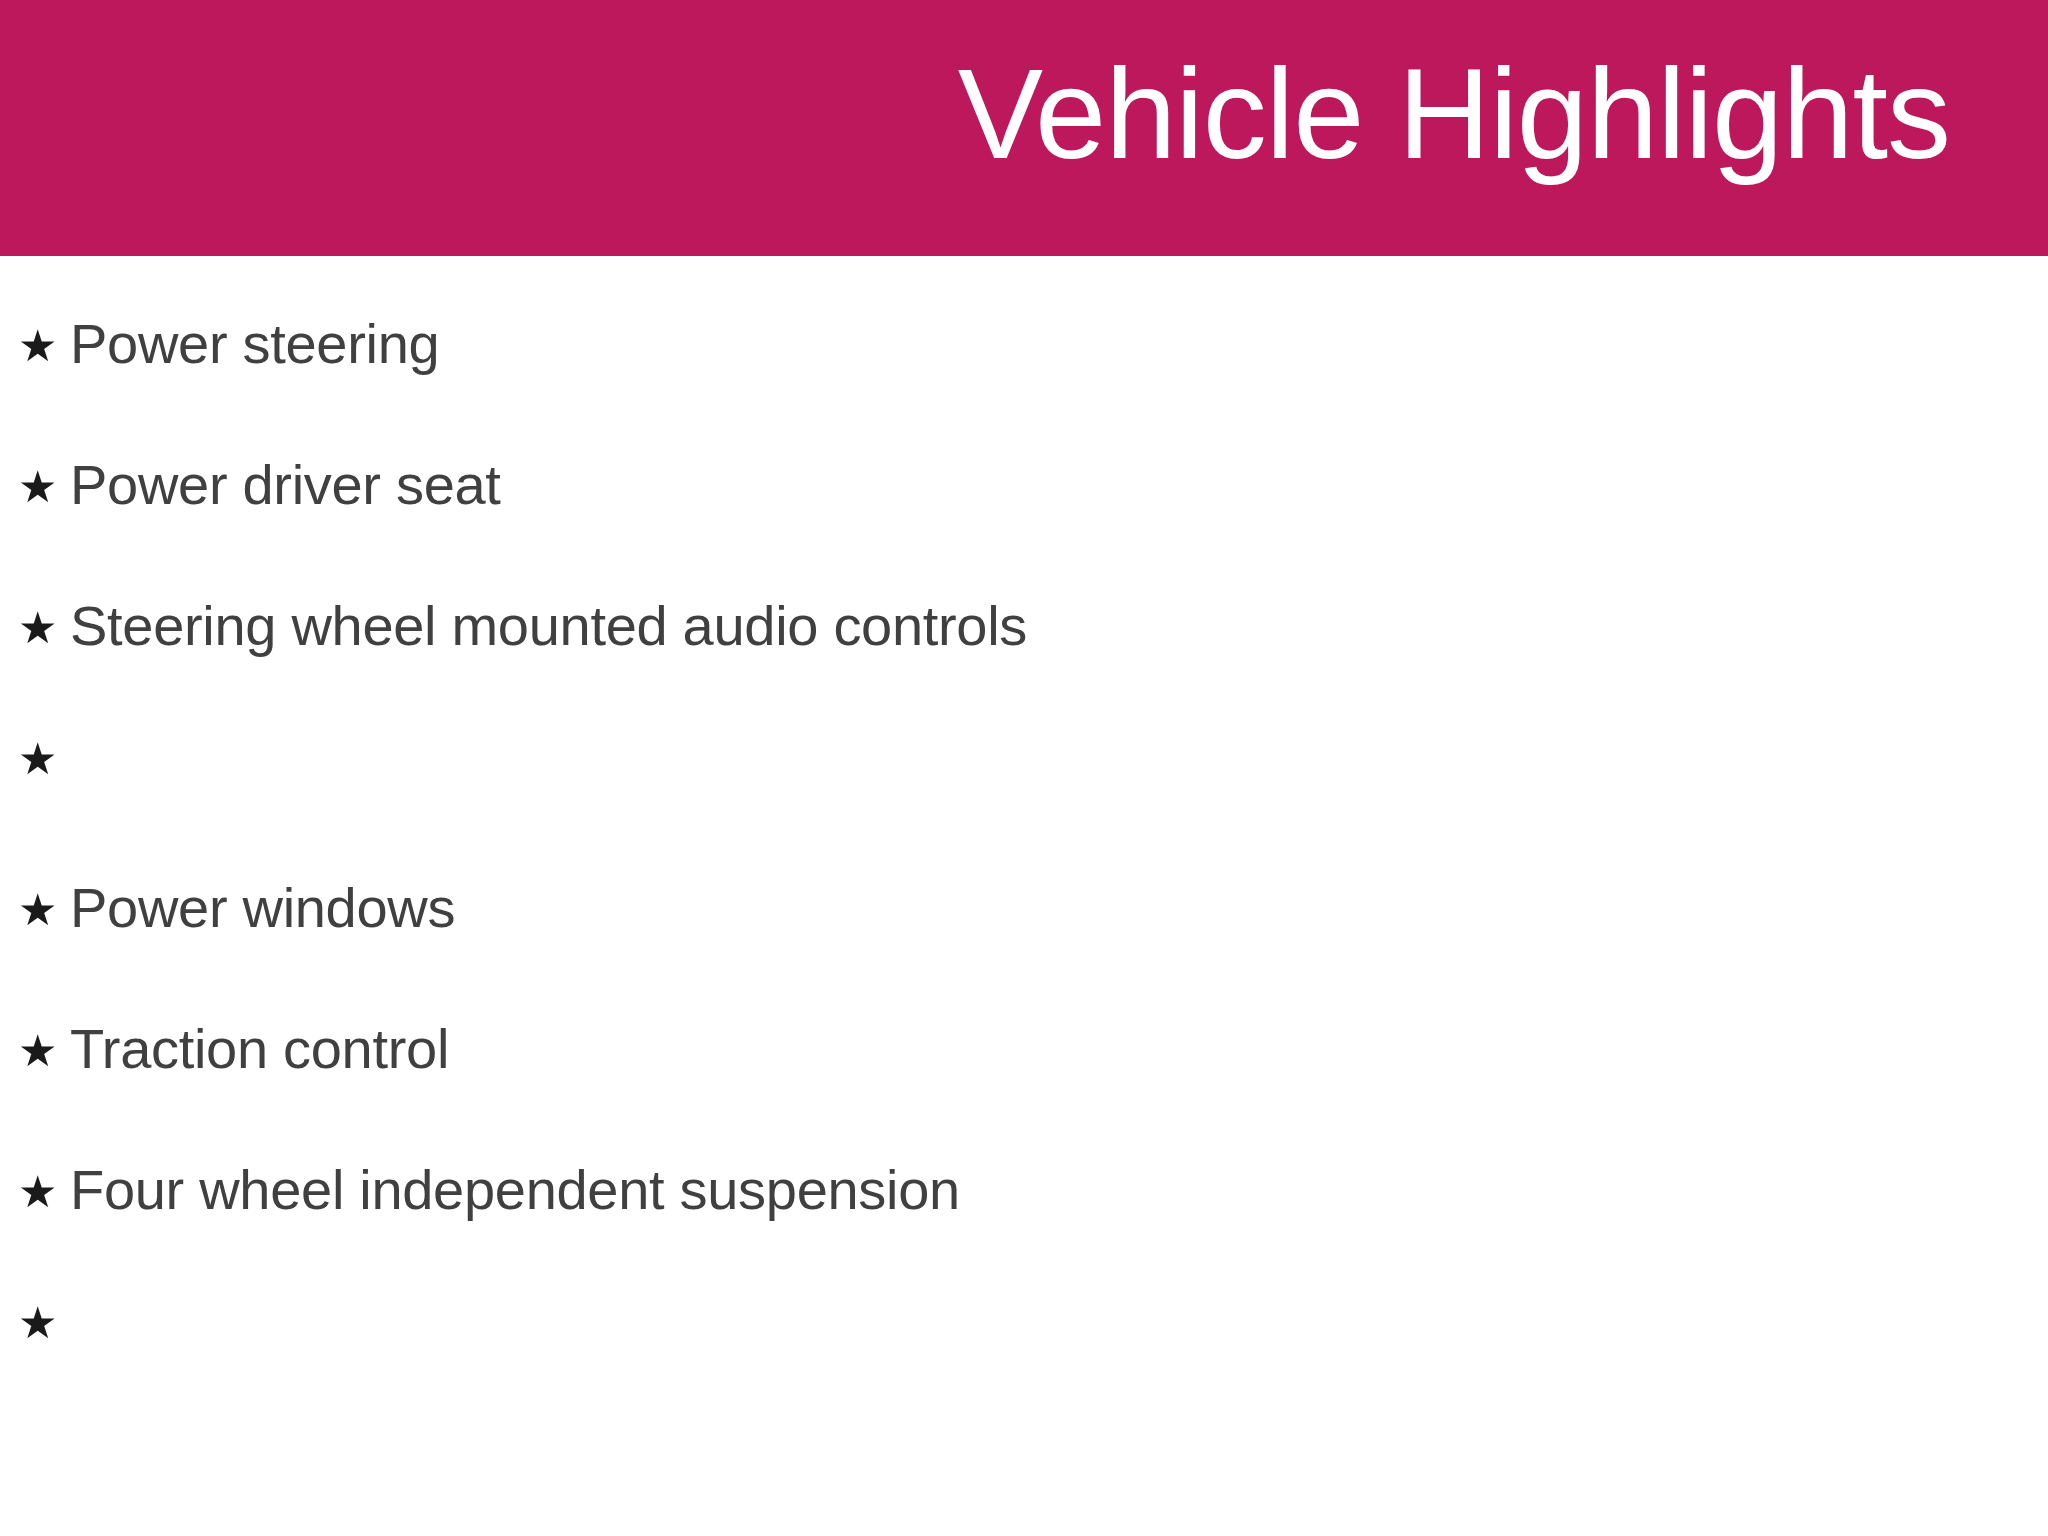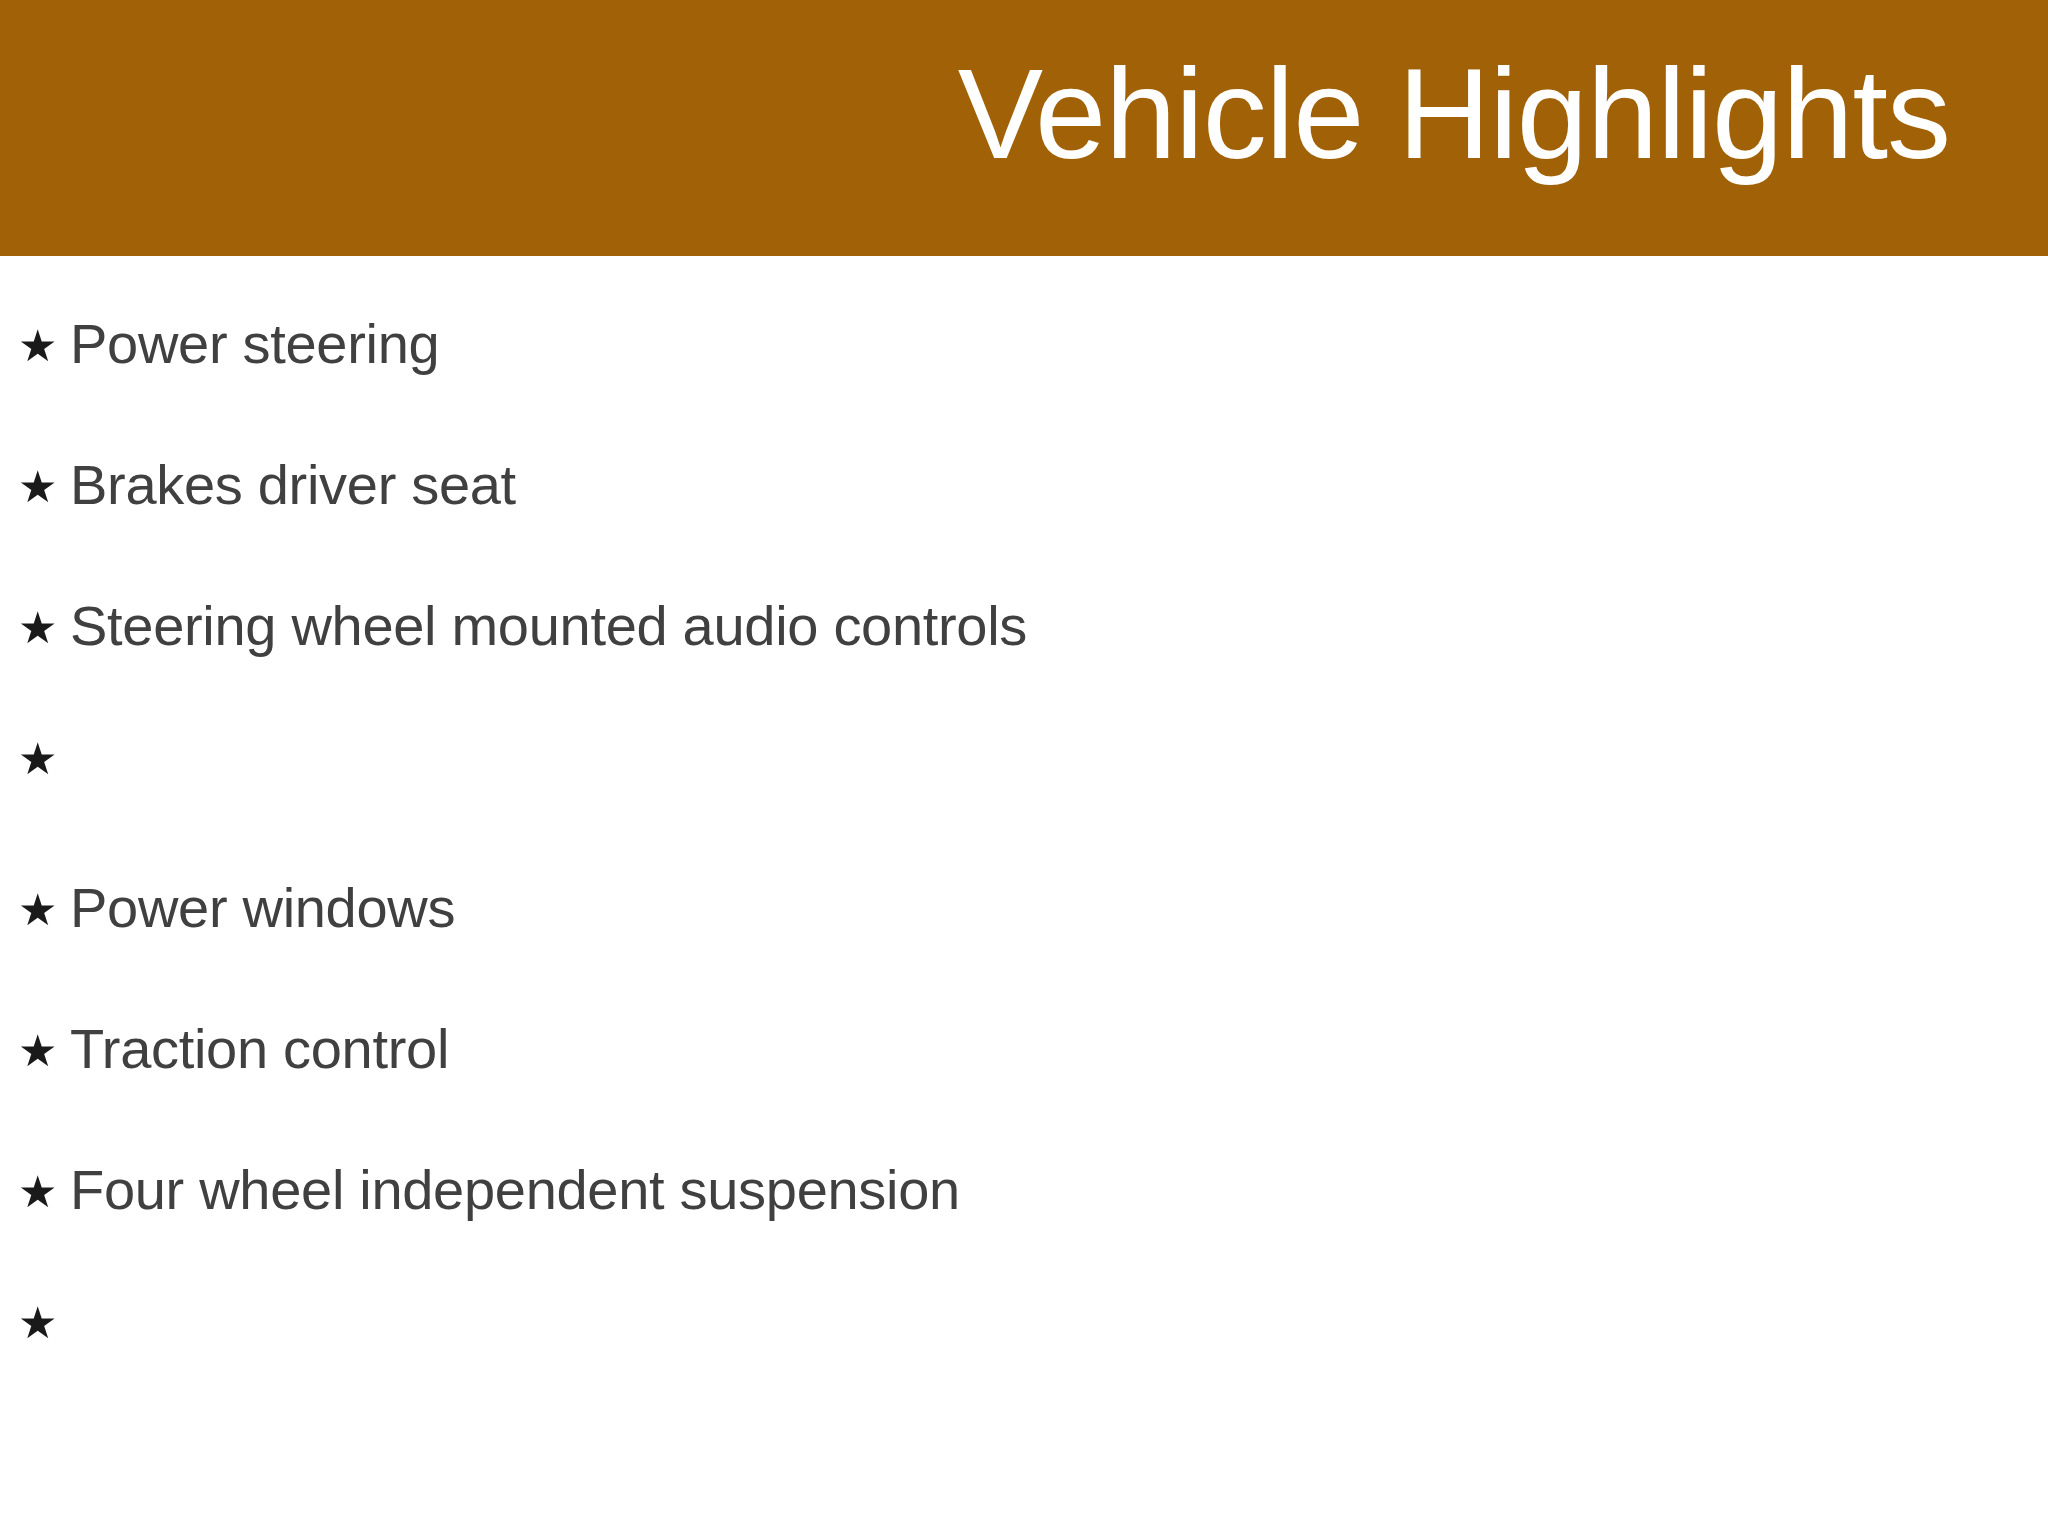--- a/index.html
+++ b/index.html
@@ -23,21 +23,21 @@
     box-sizing: border-box;
   }
 
   
   .header-banner {
     position: absolute;
     top: 0;
     left: 0;
     width: 2048px;
     height: 256px;
-    background: #a16207;
+    background: #be185d;
     display: flex;
     align-items: center;
     justify-content: flex-end;
     box-sizing: border-box;
     padding-right: 98px;
   }
 
   .header-title {
     color: #ffffff;
     font-family: "Liberation Sans", sans-serif;
@@ -118,21 +118,21 @@
 
   <ul class="highlights-list">
 
     <li class="highlight-item row-0">
       <span class="bullet-star">★</span>
       <span class="item-label">Power steering</span>
     </li>
 
     <li class="highlight-item row-1">
       <span class="bullet-star">★</span>
-      <span class="item-label">Brakes driver seat</span>
+      <span class="item-label">Power driver seat</span>
     </li>
 
     <li class="highlight-item row-2">
       <span class="bullet-star">★</span>
       <span class="item-label">Steering wheel mounted audio controls</span>
     </li>
 
     <li class="highlight-item row-3">
       <span class="bullet-star">★</span>
     </li>

